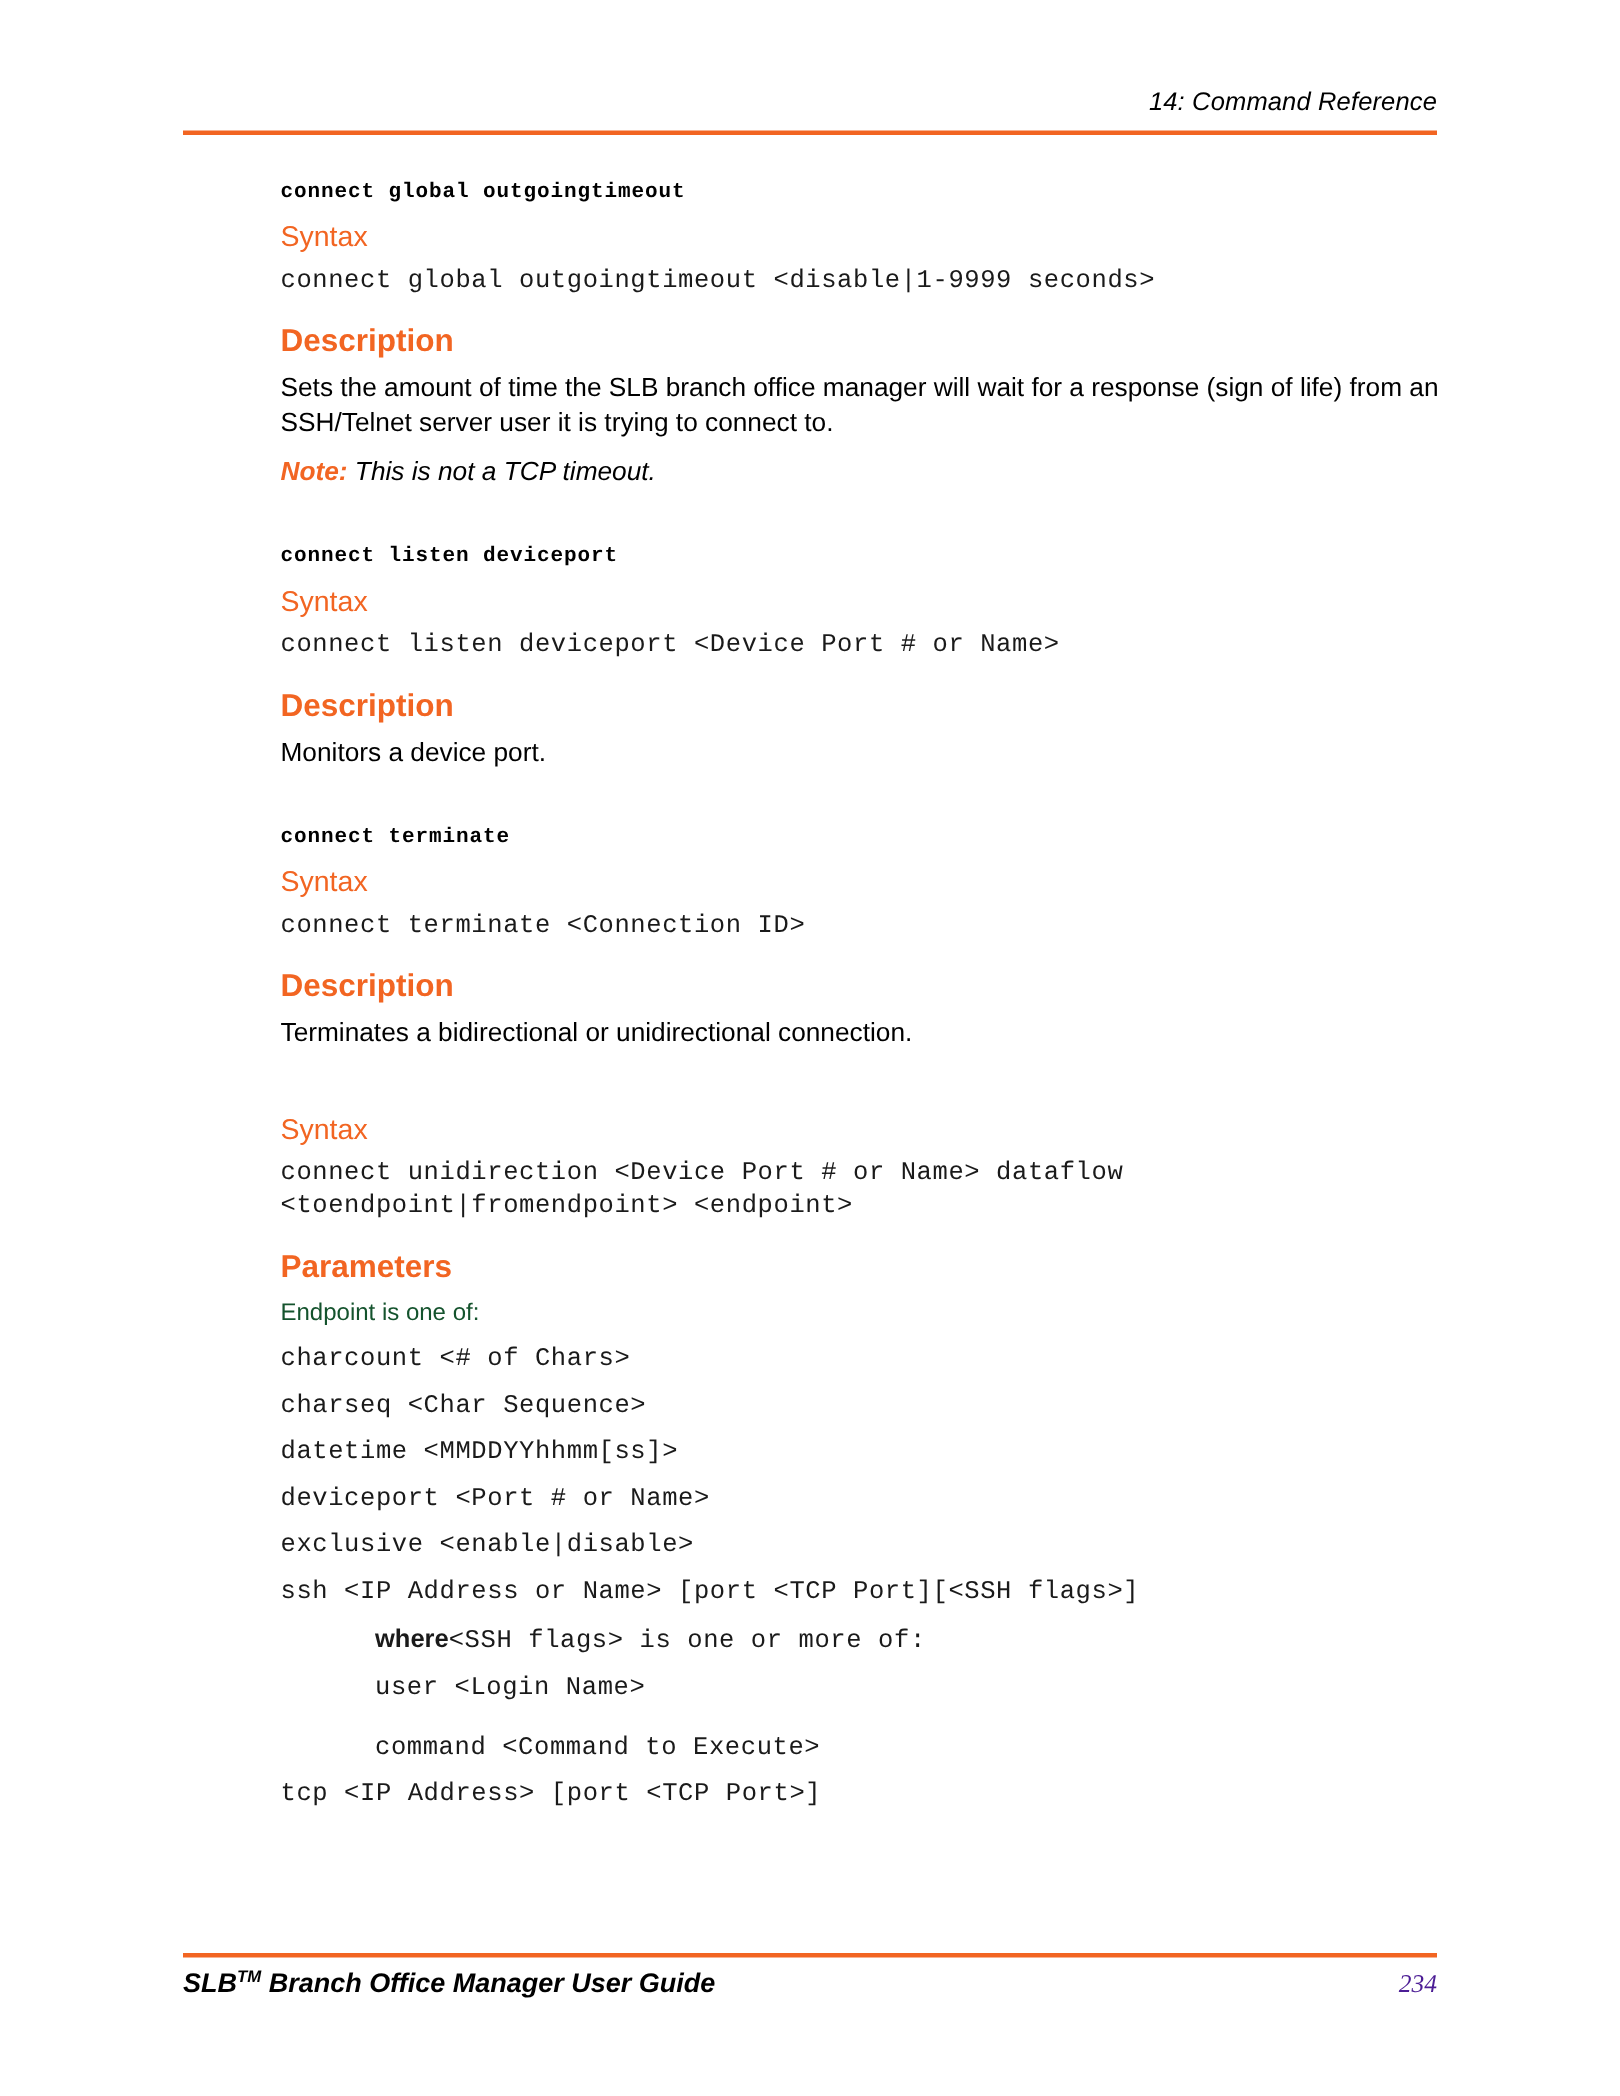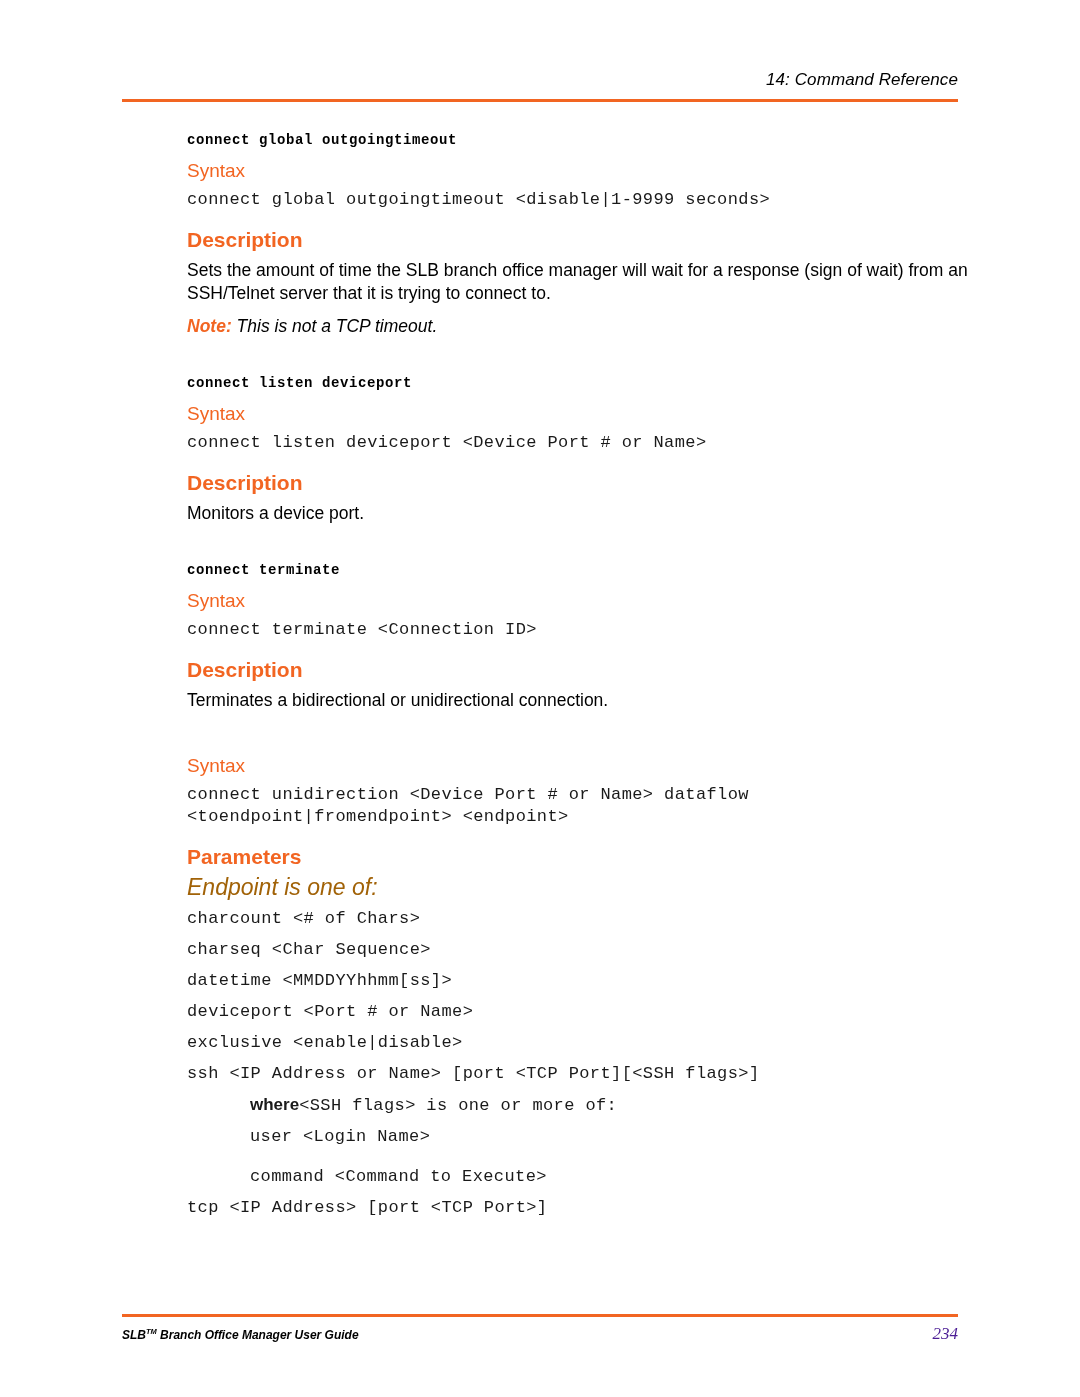--- a/index.html
+++ b/index.html
@@ -10,21 +10,21 @@
   body {
     width: 1080px;
     height: 1397px;
     position: relative;
     font-family: "Liberation Sans", sans-serif;
     color: #000000;
     -webkit-font-smoothing: antialiased;
   }
   .page {
     position: absolute;
-    left: 0; top: 13px;
+    left: 0; top: 1px;
     width: 1080px;
     height: 1140px;
     box-sizing: border-box;
   }
 
   
   .page-header {
     position: absolute;
     left: 122px;
     top: 56px;
@@ -121,24 +121,23 @@
     color: #000000;
     margin: 0;
   }
   .note-label {
     color: #F26522;
     font-weight: bold;
     font-style: italic;
   }
   .italic-line {
     font-family: "Liberation Sans", sans-serif;
-    font-style: italic;
-    font-size: 23px;
+    font-size: 16px;
     line-height: 23px;
-    color: #a16207;
+    color: #14532d;
     margin: 0;
   }
 
   
   .sp-title-head { height: 9px; }
   .sp-head-code  { height: 7px; }
   .sp-block      { height: 17px; }
   .sp-section    { height: 34px; }
   .sp-para       { height: 10px; }
   .sp-list       { height: 9px; }
@@ -158,21 +157,21 @@
     top: 1310px;
     width: 836px;
     display: flex;
     justify-content: space-between;
     align-items: baseline;
   }
   .footer-title {
     font-family: "Liberation Sans", sans-serif;
     font-weight: bold;
     font-style: italic;
-    font-size: 12px;
+    font-size: 18px;
     line-height: 22px;
     color: #000000;
   }
   .footer-page {
     font-family: Liberation Serif, serif;
     font-style: italic;
     font-size: 17px;
     line-height: 22px;
     color: #4c1d95;
   }
@@ -196,21 +195,21 @@
 
     <div>
       <p class="cmd-title">connect global outgoingtimeout</p>
       <div class="sp-title-head"></div>
       <p class="h-syntax">Syntax</p>
       <div class="sp-head-code"></div>
       <p class="code">connect global outgoingtimeout &lt;disable|1-9999 seconds&gt;</p>
       <div class="sp-block"></div>
       <p class="h-big">Description</p>
       <div class="sp-head-code"></div>
-      <p class="body-text">Sets the amount of time the SLB branch office manager will wait for a response (sign of wait) from an SSH/Telnet server that it is trying to connect to.</p>
+      <p class="body-text">Sets the amount of time the SLB branch office manager will wait for a response (sign of life) from an SSH/Telnet server user it is trying to connect to.</p>
       <div class="sp-para"></div>
       <p class="note-line"><span class="note-label">Note:</span><span> This is not a TCP timeout.</span></p>
     </div>
 
     <div class="sp-section"></div>
 
     <div>
       <p class="cmd-title">connect listen deviceport</p>
       <div class="sp-title-head"></div>
       <p class="h-syntax">Syntax</p>

